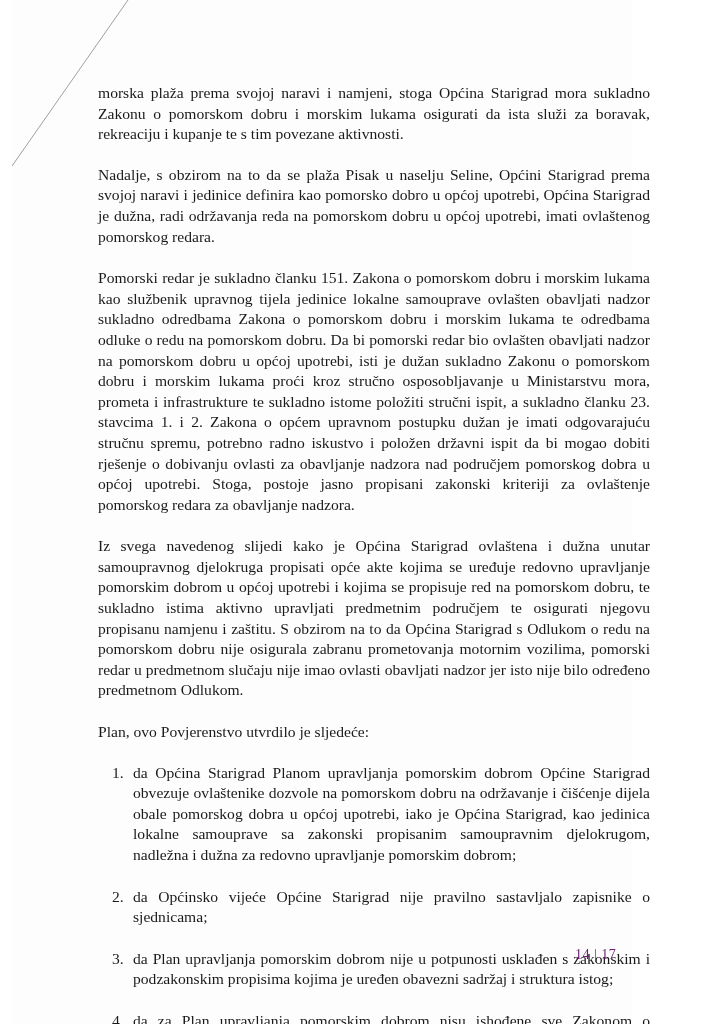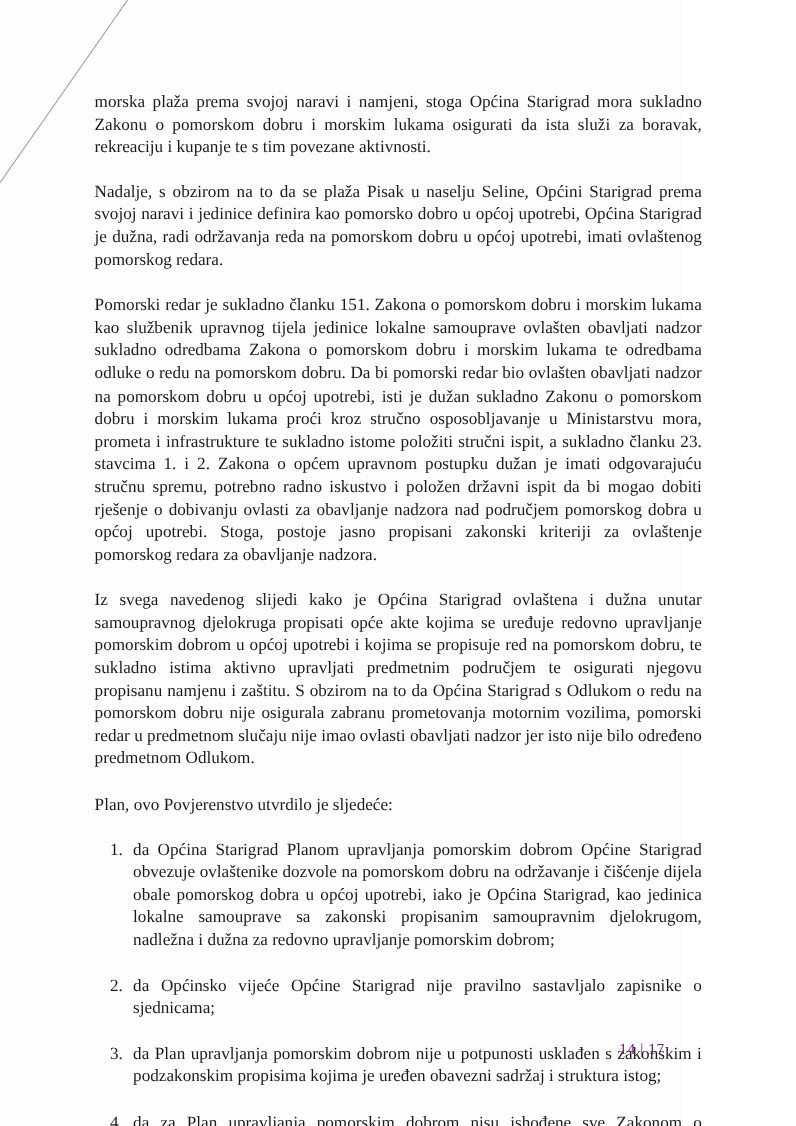--- a/index.html
+++ b/index.html
@@ -10,21 +10,21 @@
     body {
       width: 724px;
       height: 1024px;
       position: relative;
       overflow: hidden;
       font-family: "Liberation Serif", serif;
       color: #1a1a1a;
     }
     .page {
       position: absolute;
-      left: 0; top: 0;
+      left: 12px; top: 0;
       width: 620px; height: 1024px;
       background: #fdfdfd;
     }
     .fold-line {
       position: absolute;
       left: 0; top: 0;
       width: 130px; height: 180px;
       pointer-events: none;
     }
     .content {

